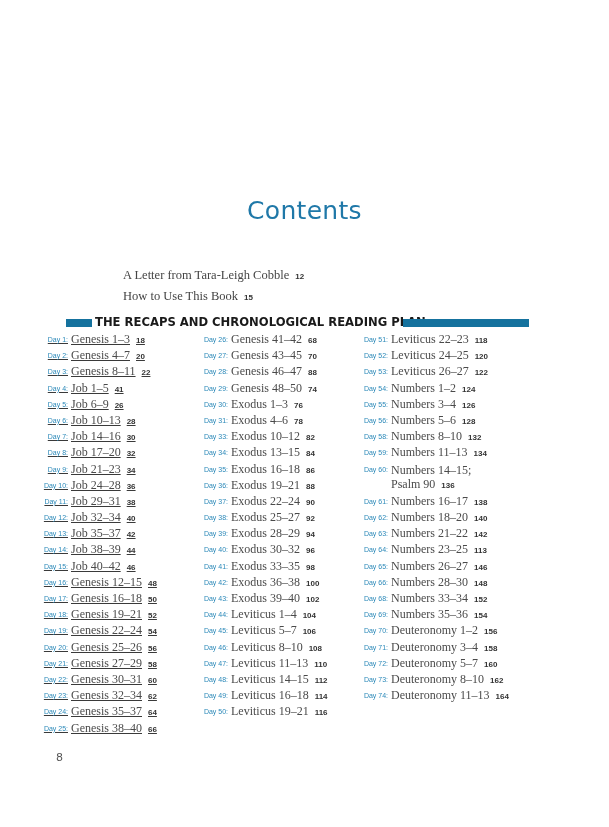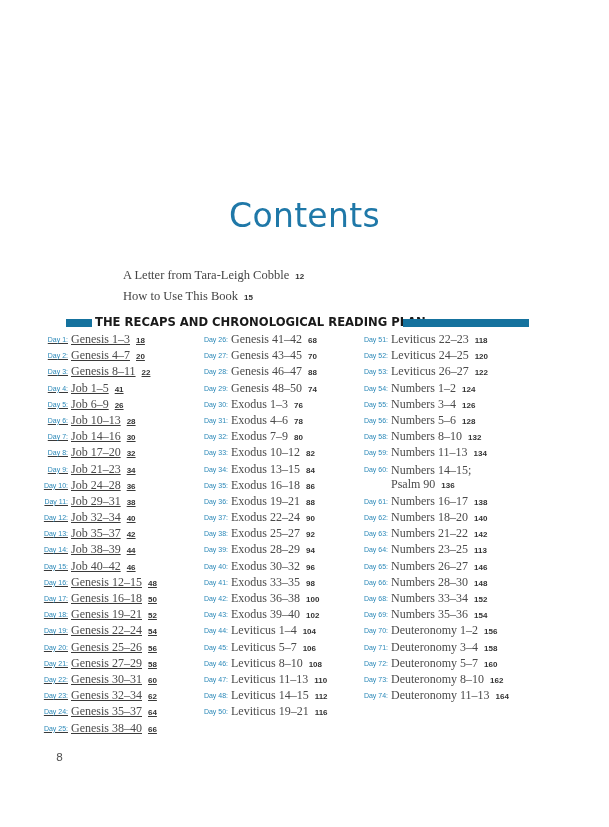--- a/index.html
+++ b/index.html
@@ -1,19 +1,19 @@
 <!DOCTYPE html>
 <html><head>
 <meta charset="utf-8">
 <style>
   html, body { margin:0; padding:0; }
   body { width:609px; height:827px; background:#ffffff; position:relative; overflow:hidden;
          font-family:"Liberation Serif", serif; color:#3a3a3a; }
   .title { position:absolute; left:0; width:609px; top:196px; text-align:center;
-           font-family:"DejaVu Sans", sans-serif; font-size:33px; color:#1f78a8; letter-spacing:0.3px; }
+           font-family:"DejaVu Sans", sans-serif; font-size:25px; color:#1f78a8; letter-spacing:0.3px; }
   .front { position:absolute; left:123px; top:268px; }
   .front-row { height:21px; font-size:12.5px; color:#444; white-space:nowrap; }
   .pg { font-family:"Liberation Sans", sans-serif; font-weight:bold; font-size:8px; color:#333; margin-left:6px; }
   .section-bar { position:absolute; left:66px; top:316px; width:463px; height:13px; }
   .bar-left { position:absolute; left:0; top:3px; width:26px; height:8px; background:#15729e; }
   .bar-right { position:absolute; left:337px; top:3px; width:126px; height:8px; background:#15729e; }
   .section-title { position:absolute; left:29px; top:-1px; font-family:"DejaVu Sans", sans-serif;
                    font-weight:bold; font-size:11.6px; color:#1a1a1a; white-space:nowrap; letter-spacing:0; }
   .col { position:absolute; top:333px; }
   .entry { display:flex; align-items:flex-start; height:16.2px; white-space:nowrap; }
@@ -168,24 +168,20 @@
     </div>
     <div class="entry">
       <span class="day">Day 30:</span>
       <span class="reading"><span>Exodus 1–3</span><span class="pg">76</span></span>
     </div>
     <div class="entry">
       <span class="day">Day 31:</span>
       <span class="reading"><span>Exodus 4–6</span><span class="pg">78</span></span>
     </div>
     <div class="entry">
-      <span class="day">Day 32:</span>
-      <span class="reading"><span>Exodus 7–9</span><span class="pg">80</span></span>
-    </div>
-    <div class="entry">
       <span class="day">Day 33:</span>
       <span class="reading"><span>Exodus 10–12</span><span class="pg">82</span></span>
     </div>
     <div class="entry">
       <span class="day">Day 34:</span>
       <span class="reading"><span>Exodus 13–15</span><span class="pg">84</span></span>
     </div>
     <div class="entry">
       <span class="day">Day 35:</span>
       <span class="reading"><span>Exodus 16–18</span><span class="pg">86</span></span>
@@ -234,20 +230,24 @@
       <span class="day">Day 46:</span>
       <span class="reading"><span>Leviticus 8–10</span><span class="pg">108</span></span>
     </div>
     <div class="entry">
       <span class="day">Day 47:</span>
       <span class="reading"><span>Leviticus 11–13</span><span class="pg">110</span></span>
     </div>
     <div class="entry">
       <span class="day">Day 48:</span>
       <span class="reading"><span>Leviticus 14–15</span><span class="pg">112</span></span>
+    </div>
+    <div class="entry">
+      <span class="day">Day 49:</span>
+      <span class="reading"><span>Leviticus 16–18</span><span class="pg">114</span></span>
     </div>
     <div class="entry">
       <span class="day">Day 50:</span>
       <span class="reading"><span>Leviticus 19–21</span><span class="pg">116</span></span>
     </div>
   </div>
 <div class="col c3" id="col2" style="left:360px;">
     <div class="entry">
       <span class="day">Day 51:</span>
       <span class="reading"><span>Leviticus 22–23</span><span class="pg">118</span></span>

